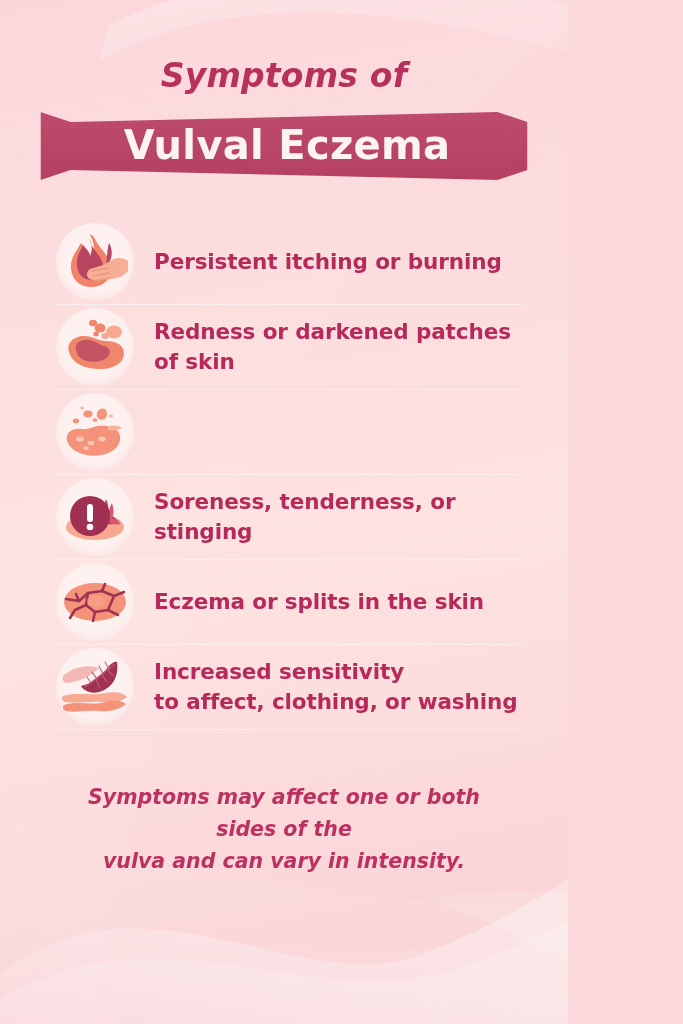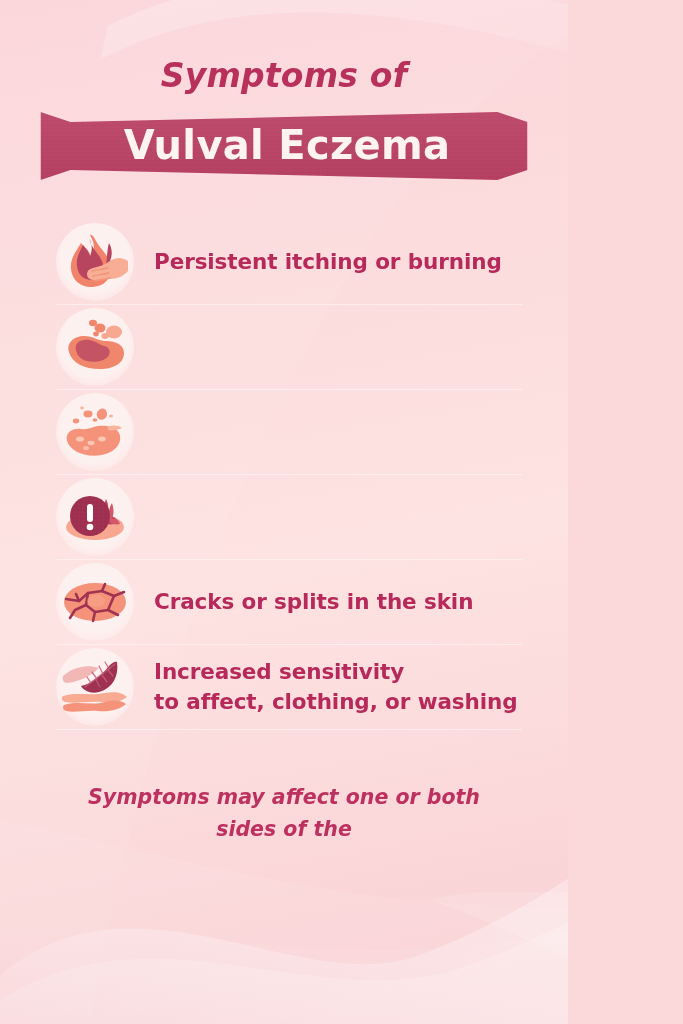--- a/index.html
+++ b/index.html
@@ -203,20 +203,21 @@
         <svg width="66" height="56" viewBox="0 0 66 56">
           <path d="M7,33 C4,24 12,17 22,17 C31,17 36,22 44,22 C54,22 62,26 62,34 C62,44 52,50 38,50 C22,50 10,44 7,33 Z" fill="#f0866c"></path>
           <path d="M14,31 C12,24 19,20 27,21 C34,22 38,26 42,27 C47,28 49,32 47,36 C44,42 34,44 25,42 C18,40 15,36 14,31 Z" fill="#c45464"></path>
           <ellipse cx="52" cy="13" rx="8" ry="6.5" fill="#f8a890"></ellipse>
           <ellipse cx="38" cy="9" rx="5.5" ry="4.5" fill="#f0866c"></ellipse>
           <ellipse cx="31" cy="4" rx="4" ry="3.3" fill="#f0866c"></ellipse>
           <ellipse cx="43" cy="17" rx="3.6" ry="3" fill="#f8a890"></ellipse>
           <ellipse cx="34" cy="15" rx="2.8" ry="2.4" fill="#f0866c"></ellipse>
         </svg>
       </div>
+      <div class="item-label">Redness or darkened patches of skin</div>
     </div>
 
     <div class="item">
       <div class="icon-badge">
         <svg width="66" height="58" viewBox="0 0 66 58">
           <path d="M5,38 C3,30 10,25 19,26 C26,27 30,24 36,23 C45,22 54,24 57,30 C61,38 55,49 40,52 C23,55 8,48 5,38 Z" fill="#f4937a"></path>
           <path d="M46,24 C50,22 56,22 60,25 C56,27 50,28 46,27 Z" fill="#f8b49d"></path>
           <ellipse cx="18" cy="36" rx="4" ry="2.6" fill="#fbd0bf" opacity="0.85"></ellipse>
           <ellipse cx="29" cy="40" rx="3.4" ry="2.2" fill="#fbd0bf" opacity="0.85"></ellipse>
           <ellipse cx="40" cy="36" rx="3.8" ry="2.4" fill="#fbd0bf" opacity="0.85"></ellipse>
@@ -236,39 +237,40 @@
         <svg width="66" height="60" viewBox="0 0 66 60">
           <ellipse cx="33" cy="40" rx="29" ry="13" fill="#f8a890"></ellipse>
           <path d="M44,12 C47,18 47,24 45,30 C50,28 55,31 56,36 C50,38 45,38 42,35 C40,32 41,20 44,12 Z" fill="#c2425f"></path>
           <path d="M50,16 C52,22 52,27 50,32 C54,31 57,33 58,37 C53,38 49,37 47,34 C45,30 47,21 50,16 Z" fill="#d4586c"></path>
           <circle cx="28" cy="29" r="20" fill="#9e2f50"></circle>
           <circle cx="28" cy="29" r="20" fill="url(#dots)"></circle>
           <rect x="25" y="17" width="6" height="18" rx="3" fill="#ffffff"></rect>
           <circle cx="28" cy="40" r="3.3" fill="#ffffff"></circle>
         </svg>
       </div>
+      <div class="item-label">Soreness, tenderness, or stinging</div>
     </div>
 
     <div class="item">
       <div class="icon-badge">
         <svg width="66" height="46" viewBox="0 0 66 46">
           <ellipse cx="33" cy="23" rx="31" ry="19" fill="#f4937a"></ellipse>
           <g stroke="#a03352" stroke-width="2.6" fill="none" stroke-linecap="round" stroke-linejoin="round">
             <path d="M4,20 L17,22 L26,14 L40,12 L52,17 L62,13"></path>
             <path d="M26,14 L24,26 L33,33 L46,31 L52,17"></path>
             <path d="M24,26 L13,31 L8,39"></path>
             <path d="M33,33 L31,42"></path>
             <path d="M46,31 L56,36"></path>
             <path d="M17,22 L14,15"></path>
             <path d="M40,12 L43,5"></path>
           </g>
           <ellipse cx="34" cy="22" rx="9" ry="6" fill="#f6a388" opacity="0.6"></ellipse>
         </svg>
       </div>
-      <div class="item-label">Cracks or splits in the skin</div>
+      <div class="item-label">Eczema or splits in the skin</div>
     </div>
 
     <div class="item">
       <div class="icon-badge">
         <svg width="68" height="62" viewBox="0 0 68 62">
           <path d="M2,20 C12,11 26,8 38,12 C30,20 18,26 5,27 C2,26 1,23 2,20 Z" fill="#f2b8b5"></path>
           <path d="M56,6 C58,20 52,32 38,36 C30,38 23,35 20,30 C30,28 40,20 48,10 C51,7 54,5 56,6 Z" fill="#9e3052"></path>
           <path d="M56,6 C58,20 52,32 38,36 C30,38 23,35 20,30 C30,28 40,20 48,10 C51,7 54,5 56,6 Z" fill="url(#dots)"></path>
           <g stroke="#c4607a" stroke-width="1.3" fill="none" stroke-linecap="round" opacity="0.85">
             <path d="M54,8 L24,31"></path>
@@ -287,15 +289,16 @@
       <div class="item-label">
         <span>Increased sensitivity</span><br>
         <span>to affect, clothing, or washing</span>
       </div>
     </div>
 
   </div>
 
   <div class="footer">
     <div class="footer-line">Symptoms may affect one or both sides of the</div>
+    <div class="footer-line">vulva and can vary in intensity.</div>
   </div>
 
 </div>
 
 </body></html>

